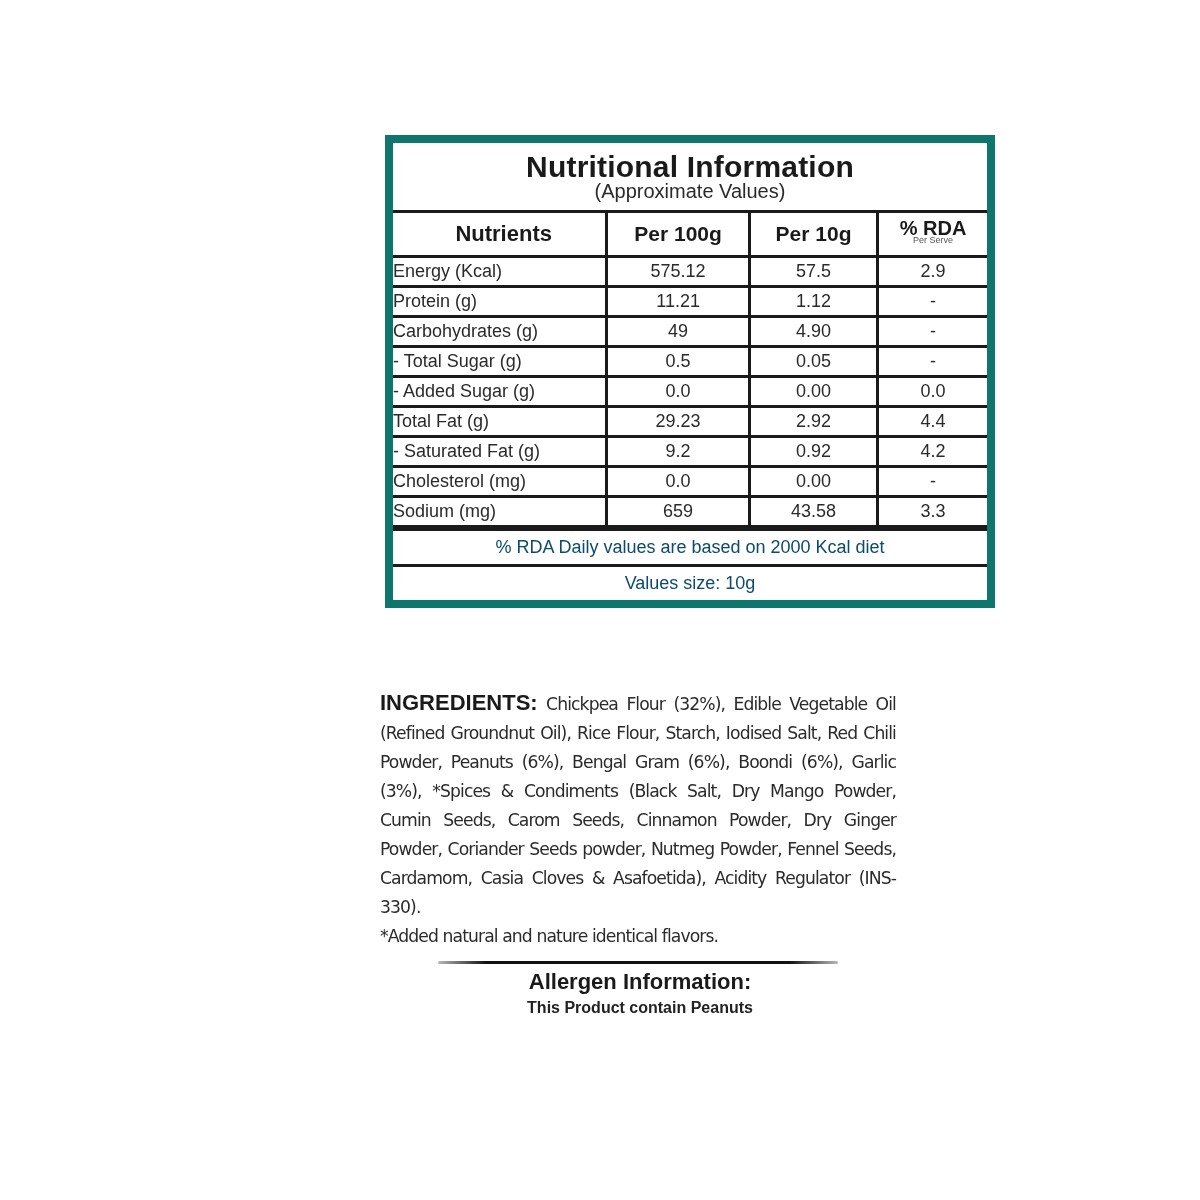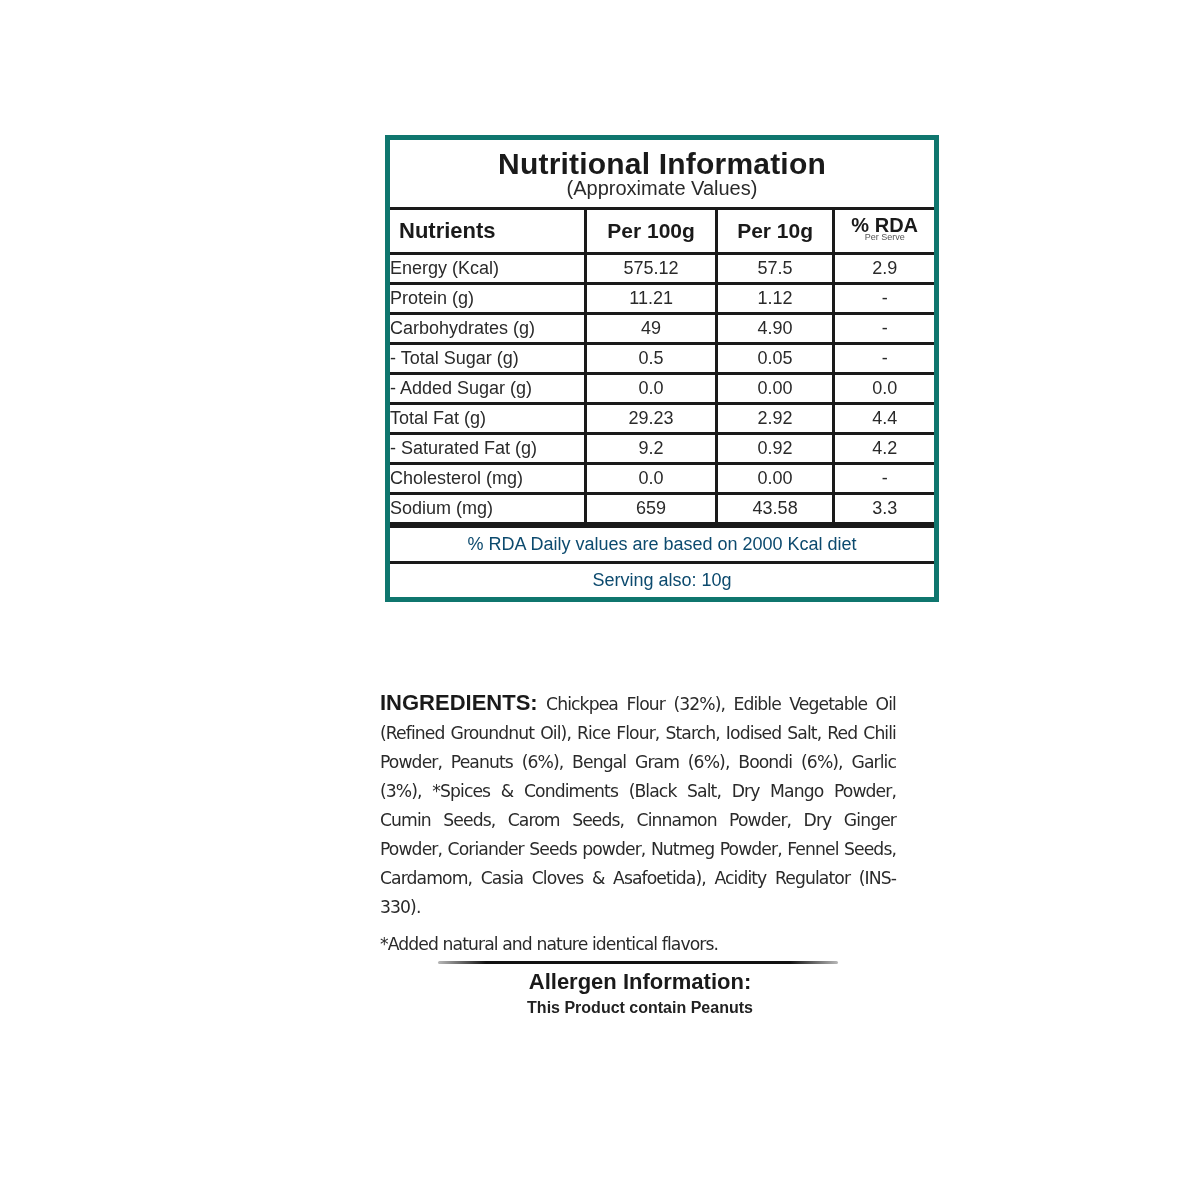--- a/index.html
+++ b/index.html
@@ -12,23 +12,23 @@
       height: 1200px;
       position: relative;
       overflow: hidden;
       font-family: "Liberation Sans", sans-serif;
       color: #1e1e1e;
     }
     .label {
       position: absolute;
       left: 385px;
       top: 135px;
-      width: 554px;
-      box-sizing: border-box;
-      border: 5px solid #0f766e;
+      width: 610px;
+      box-sizing: border-box;
+      border: 8px solid #0f766e;
     }
     .title-block {
       height: 70px;
       border-bottom: 3px solid #1a1a1a;
       text-align: center;
       box-sizing: border-box;
       padding-top: 9px;
     }
     .title {
       font-weight: bold;
@@ -60,21 +60,21 @@
     }
     table.nut tr:first-child th { border-top: none; }
     table.nut tr td:first-child, table.nut tr th:first-child { border-left: none; }
     table.nut tr td:last-child, table.nut tr th:last-child { border-right: none; }
     table.nut th {
       height: 43px;
       font-weight: bold;
       font-size: 21px;
       color: #1a1a1a;
     }
-    table.nut th.nutrients-h { text-align: left; padding-left: 9px; font-size: 22px; }
+    table.nut th.nutrients-h { text-align: center; padding-left: 9px; font-size: 22px; }
     table.nut th.num-h { text-align: center; }
     .rda-h {
       text-align: center;
       line-height: 18px;
       margin-left: 24px;
     }
     .rda-main { display: block; font-size: 20px; font-weight: bold; margin-top: -4px; }
     .rda-sub { display: block; font-size: 9px; font-weight: normal; color: #555; line-height: 8px; margin-top: -1px; }
     td.name { text-align: left; padding-left: 9px; }
     td.num { text-align: center; }
@@ -99,21 +99,21 @@
       text-align: justify;
       letter-spacing: -0.9px;
     }
     .ingredients .ing-head {
       font-family: "Liberation Sans", sans-serif;
       font-weight: bold;
       font-size: 22px;
       color: #1a1a1a;
       letter-spacing: 0;
     }
-    .ingredients .note { display: block; text-align: left; margin-top: 8px; }
+    .ingredients .note { display: block; text-align: left; }
     .divider {
       position: absolute;
       left: 438px;
       top: 961px;
       width: 400px;
       height: 3px;
       background: linear-gradient(to right, rgba(20,20,20,0.3), #111 12%, #111 88%, rgba(20,20,20,0.3));
       border-radius: 2px;
     }
     .allergen {
@@ -213,21 +213,21 @@
     <tr>
       <td class="name">Sodium (mg)</td>
       <td class="num">659</td>
       <td class="num">43.58</td>
       <td class="num">3.3</td>
     </tr>
   </tbody>
     </table>
 
   <div class="footer-row">% RDA Daily values are based on 2000 Kcal diet</div>
-  <div class="footer-row">Serving also: 10g</div>
+  <div class="footer-row">Values size: 10g</div>
 </div>
 
 <div class="ingredients">
   <span class="ing-head">INGREDIENTS:</span><span> Chickpea Flour (32%), Edible Vegetable Oil (Refined Groundnut Oil), Rice Flour, Starch, Iodised Salt, Red Chili Powder, Peanuts (6%), Bengal Gram (6%), Boondi (6%), Garlic (3%), *Spices &amp; Condiments (Black Salt, Dry Mango Powder, Cumin Seeds, Carom Seeds, Cinnamon Powder, Dry Ginger Powder, Coriander Seeds powder, Nutmeg Powder, Fennel Seeds, Cardamom, Casia Cloves &amp; Asafoetida), Acidity Regulator (INS-330).</span>
   <span class="note">*Added natural and nature identical flavors.</span>
 </div>
 
 <div class="divider"></div>
 
 <div class="allergen">

